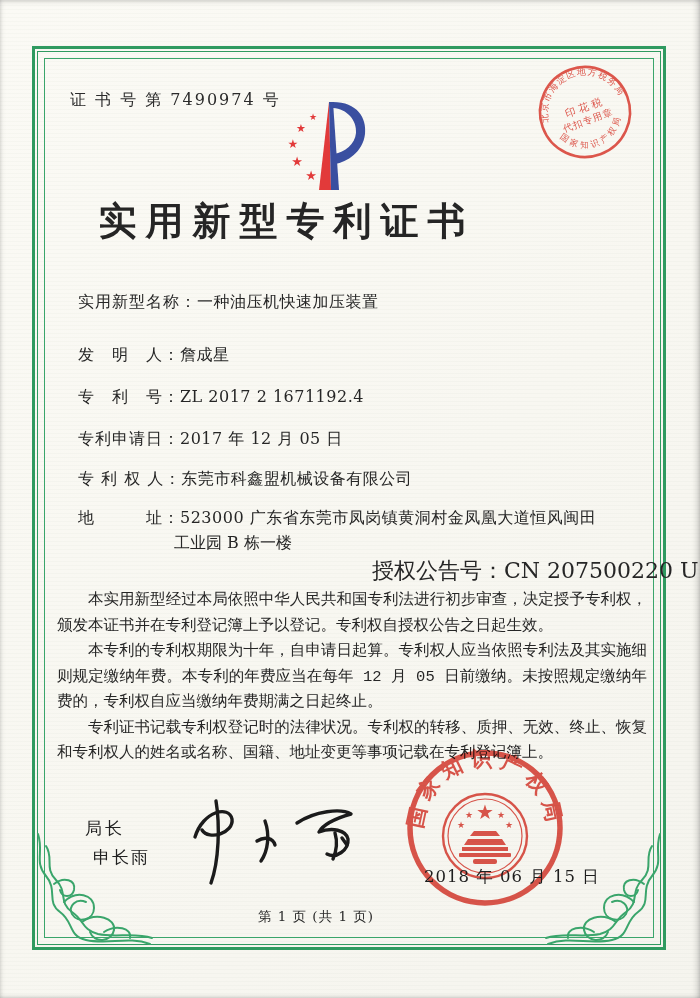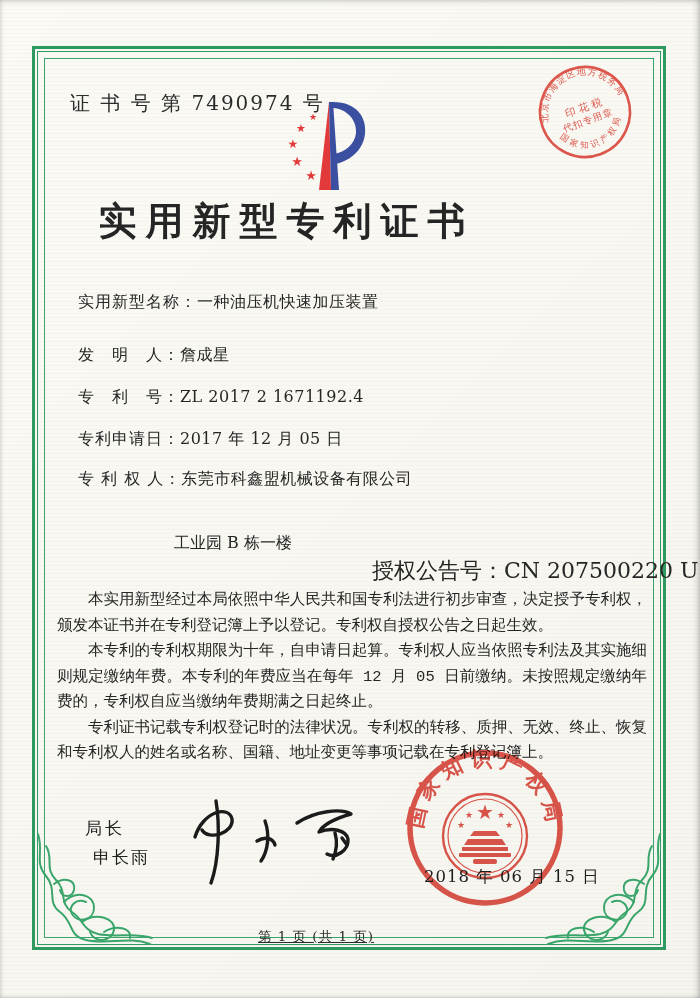--- a/index.html
+++ b/index.html
@@ -18,39 +18,39 @@
                 inset 0 4px 6px -4px rgba(120,120,120,.35),
                 inset 0 -3px 5px -3px rgba(120,120,120,.3);
   }
   
   .frame-outer{position:absolute;left:32px;top:46px;right:34px;bottom:48px;border:3px solid #2f9a60;}
   .frame-mid{position:absolute;inset:2px;border:1px solid #2f9a60;}
   .frame-inner{position:absolute;inset:6px;border:1px solid #3aa56b;}
   .corner-flourish{position:absolute;bottom:36px;left:24px;width:150px;height:130px;}
   .corner-flourish.right{left:auto;right:26px;transform:scaleX(-1);}
 
-  .cert-number{position:absolute;left:70px;top:90px;font-size:20px;color:#2b2b2b;letter-spacing:2px;text-align:center;}
+  .cert-number{position:absolute;left:70px;top:90px;font-size:16px;color:#2b2b2b;letter-spacing:2px;text-align:center;}
   .page-title{position:absolute;left:0;top:196px;width:573px;text-align:center;
     font-size:38px;font-weight:bold;color:#252525;letter-spacing:9px;}
   .field-row{position:absolute;left:78px;font-size:16px;color:#262626;white-space:nowrap;}
   .field-row .lbl{letter-spacing:1px;}
   .field-row .val{letter-spacing:0.5px;}
   .addr-line2{position:absolute;left:174px;font-size:16px;color:#262626;}
   .grant-no{position:absolute;left:372px;font-size:22px;color:#262626;white-space:nowrap;}
   .body-text{position:absolute;left:57px;top:588px;width:590px;font-size:15.5px;line-height:25.5px;
     color:#262626;text-align:justify;}
   .body-text p{margin:0;text-indent:2em;font-family:Liberation Mono, monospace;}
   .signer-title{position:absolute;left:85px;top:817px;font-size:17px;color:#222;letter-spacing:3px;}
   .signer-name{position:absolute;left:93px;top:846px;font-size:17px;color:#222;letter-spacing:2px;}
   .signature{position:absolute;left:185px;top:793px;width:175px;height:100px;}
   .seal{mix-blend-mode:multiply;}
   .tax-seal{position:absolute;left:530px;top:57px;width:110px;height:110px;transform:rotate(-20deg);opacity:.92;}
   .office-seal{position:absolute;left:403px;top:746px;width:164px;height:164px;opacity:.93;}
   .issue-date{position:absolute;left:424px;top:866px;font-size:16.5px;color:#1d1d1d;letter-spacing:1px;}
-  .page-footer{position:absolute;left:0;top:928px;width:632px;text-align:center;font-size:13.5px;color:#2b2b2b;letter-spacing:1px;text-decoration:underline;}
+  .page-footer{position:absolute;left:0;top:908px;width:632px;text-align:center;font-size:13.5px;color:#2b2b2b;letter-spacing:1px;}
   svg text{font-family:"DejaVu Serif","Liberation Serif",serif;}
 </style>
 </head>
 <body>
 
 <div class="paper">
 
   <div class="frame-outer">
     <div class="frame-mid">
       <div class="frame-inner"></div>
@@ -105,20 +105,23 @@
     <span class="lbl">发　明　人：</span><span class="val">詹成星</span>
   </div>
   <div class="field-row" style="top:387px">
     <span class="lbl">专　利　号：</span><span class="val">ZL 2017 2 1671192.4</span>
   </div>
   <div class="field-row" style="top:429px">
     <span class="lbl">专利申请日：</span><span class="val">2017 年 12 月 05 日</span>
   </div>
   <div class="field-row" style="top:469px">
     <span class="lbl">专 利 权 人：</span><span class="val">东莞市科鑫盟机械设备有限公司</span>
+  </div>
+  <div class="field-row" style="top:508px">
+    <span class="lbl">地　　　址：</span><span class="val">523000 广东省东莞市凤岗镇黄洞村金凤凰大道恒风闽田</span>
   </div>
   <div class="addr-line2" style="top:533px">工业园 B 栋一楼</div>
   <div class="grant-no" style="top:556px">
     <span class="lbl">授权公告号：</span><span class="val">CN 207500220 U</span>
   </div>
 
   <div class="body-text">
     <p>本实用新型经过本局依照中华人民共和国专利法进行初步审查，决定授予专利权，颁发本证书并在专利登记簿上予以登记。专利权自授权公告之日起生效。</p>
     <p>本专利的专利权期限为十年，自申请日起算。专利权人应当依照专利法及其实施细则规定缴纳年费。本专利的年费应当在每年 12 月 05 日前缴纳。未按照规定缴纳年费的，专利权自应当缴纳年费期满之日起终止。</p>
     <p>专利证书记载专利权登记时的法律状况。专利权的转移、质押、无效、终止、恢复和专利权人的姓名或名称、国籍、地址变更等事项记载在专利登记簿上。</p>

